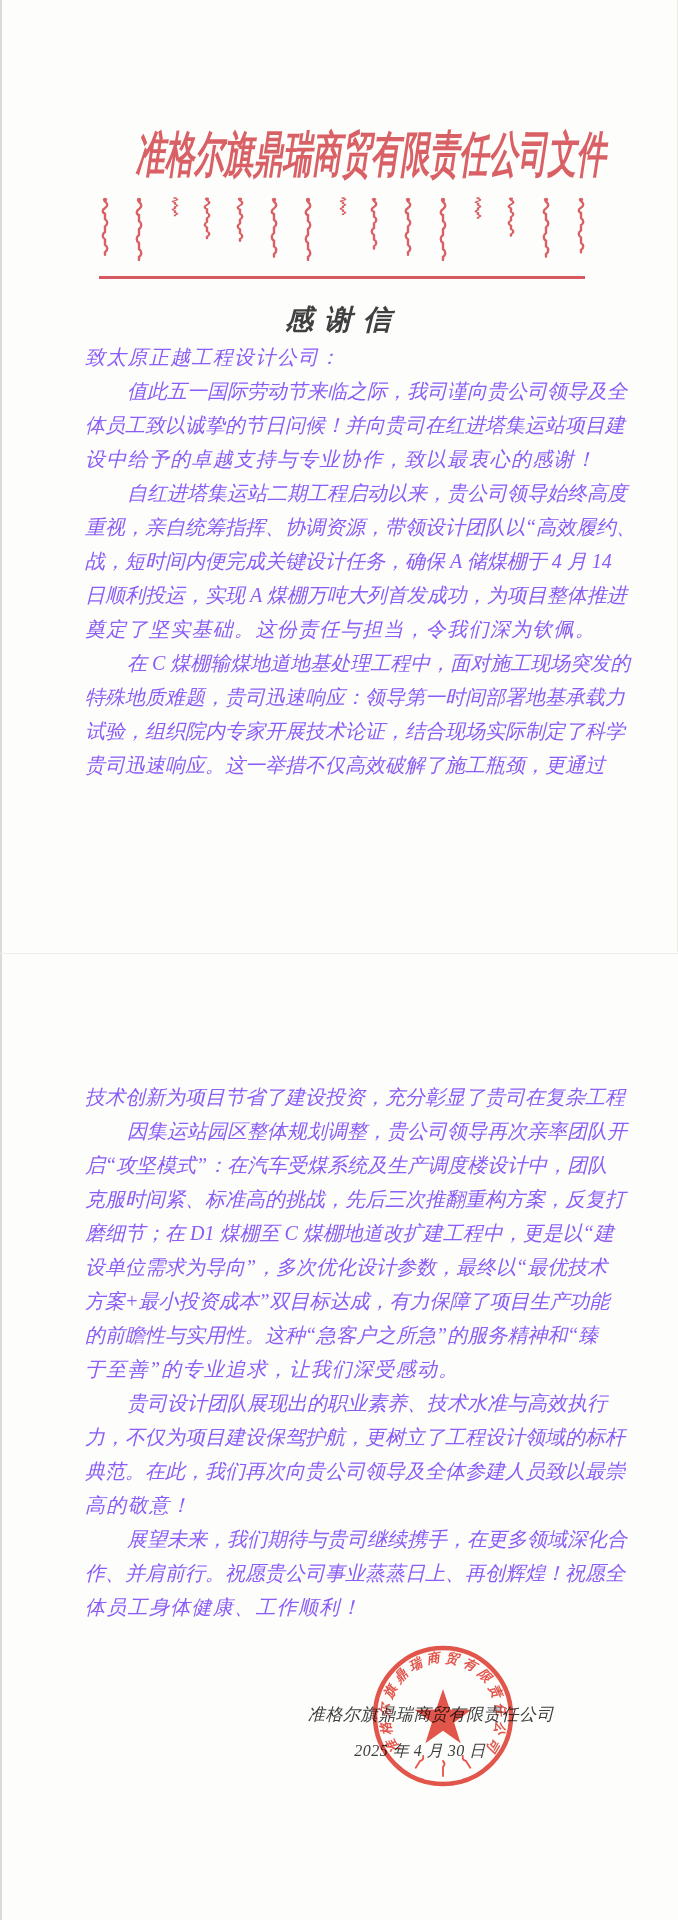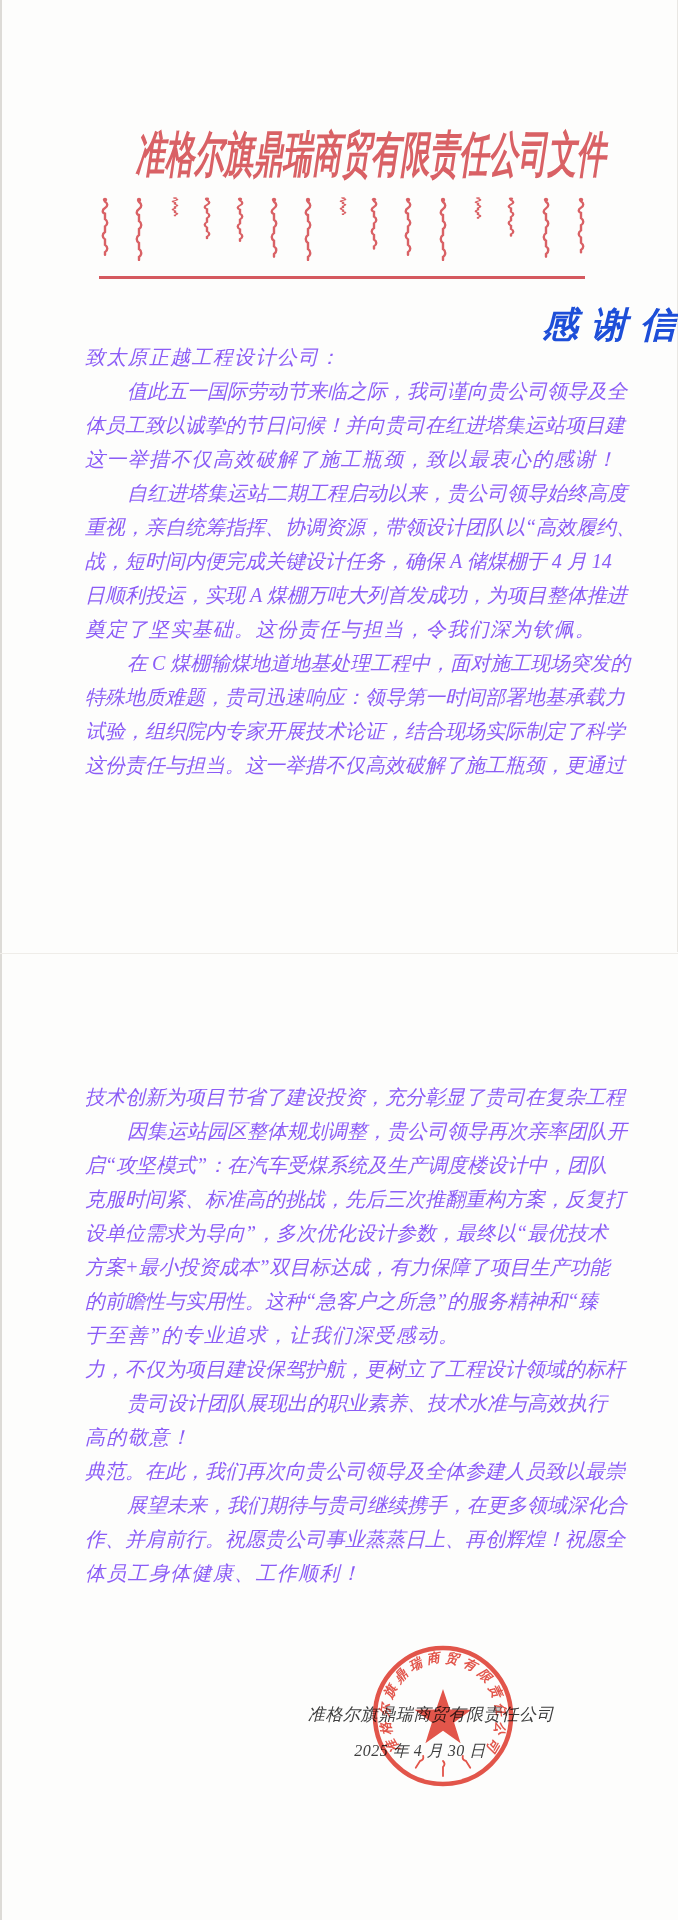--- a/index.html
+++ b/index.html
@@ -41,22 +41,22 @@
     position: absolute; top: 197px; left: 97px; width: 490px; height: 64px;
   }
   .red-rule {
     position: absolute; top: 276px; left: 99px; width: 486px; height: 3px;
     background: #d5595f;
   }
 
   
   .letter-title {
     position: absolute; top: 301px; left: 0; width: 678px;
-    text-align: right;
-    font-size: 36px; font-weight: bold; color: #1d4ed8;
+    text-align: center;
+    font-size: 28px; font-weight: bold; color: #404040;
     letter-spacing: 2px;
   }
 
   .body-block {
     position: absolute; left: 85px; width: 508px;
     color: #8b5cf6;
   }
   .body-block.p1 { top: 340px; }
   .body-block.p2 { top: 1080px; }
 
@@ -125,45 +125,46 @@
   </div>
 
   <div class="red-rule"></div>
 
   <div class="letter-title">感 谢 信</div>
 
   <div class="body-block p1">
       <div class="bline nojust">致太原正越工程设计公司：</div>
       <div class="bline indent">值此五一国际劳动节来临之际，我司谨向贵公司领导及全</div>
       <div class="bline">体员工致以诚挚的节日问候！并向贵司在红进塔集运站项目建</div>
-      <div class="bline nojust">这一举措不仅高效破解了施工瓶颈，致以最衷心的感谢！</div>
+      <div class="bline nojust">设中给予的卓越支持与专业协作，致以最衷心的感谢！</div>
       <div class="bline indent">自红进塔集运站二期工程启动以来，贵公司领导始终高度</div>
       <div class="bline">重视，亲自统筹指挥、协调资源，带领设计团队以“高效履约、</div>
       <div class="bline">战，短时间内便完成关键设计任务，确保 A 储煤棚于 4 月 14</div>
       <div class="bline">日顺利投运，实现 A 煤棚万吨大列首发成功，为项目整体推进</div>
       <div class="bline nojust">奠定了坚实基础。这份责任与担当，令我们深为钦佩。</div>
       <div class="bline indent">在 C 煤棚输煤地道地基处理工程中，面对施工现场突发的</div>
       <div class="bline">特殊地质难题，贵司迅速响应：领导第一时间部署地基承载力</div>
       <div class="bline">试验，组织院内专家开展技术论证，结合现场实际制定了科学</div>
-      <div class="bline">这份责任与担当。这一举措不仅高效破解了施工瓶颈，更通过</div>
+      <div class="bline">贵司迅速响应。这一举措不仅高效破解了施工瓶颈，更通过</div>
     </div>
 
   <div class="body-block p2">
       <div class="bline">技术创新为项目节省了建设投资，充分彰显了贵司在复杂工程</div>
       <div class="bline indent">因集运站园区整体规划调整，贵公司领导再次亲率团队开</div>
       <div class="bline">启“攻坚模式”：在汽车受煤系统及生产调度楼设计中，团队</div>
       <div class="bline">克服时间紧、标准高的挑战，先后三次推翻重构方案，反复打</div>
+      <div class="bline">磨细节；在 D1 煤棚至 C 煤棚地道改扩建工程中，更是以“建</div>
       <div class="bline">设单位需求为导向”，多次优化设计参数，最终以“最优技术</div>
       <div class="bline">方案+最小投资成本”双目标达成，有力保障了项目生产功能</div>
       <div class="bline">的前瞻性与实用性。这种“急客户之所急”的服务精神和“臻</div>
       <div class="bline nojust">于至善”的专业追求，让我们深受感动。</div>
+      <div class="bline indent">贵司设计团队展现出的职业素养、技术水准与高效执行</div>
       <div class="bline">力，不仅为项目建设保驾护航，更树立了工程设计领域的标杆</div>
-      <div class="bline indent">贵司设计团队展现出的职业素养、技术水准与高效执行</div>
+      <div class="bline">典范。在此，我们再次向贵公司领导及全体参建人员致以最崇</div>
       <div class="bline nojust">高的敬意！</div>
-      <div class="bline">典范。在此，我们再次向贵公司领导及全体参建人员致以最崇</div>
       <div class="bline indent">展望未来，我们期待与贵司继续携手，在更多领域深化合</div>
       <div class="bline">作、并肩前行。祝愿贵公司事业蒸蒸日上、再创辉煌！祝愿全</div>
       <div class="bline nojust">体员工身体健康、工作顺利！</div>
     </div>
 
   <div class="signature-line">准格尔旗鼎瑞商贸有限责任公司</div>
 
   <div class="date-line">2025 年 4 月 30 日</div>
 
   <div class="seal">

